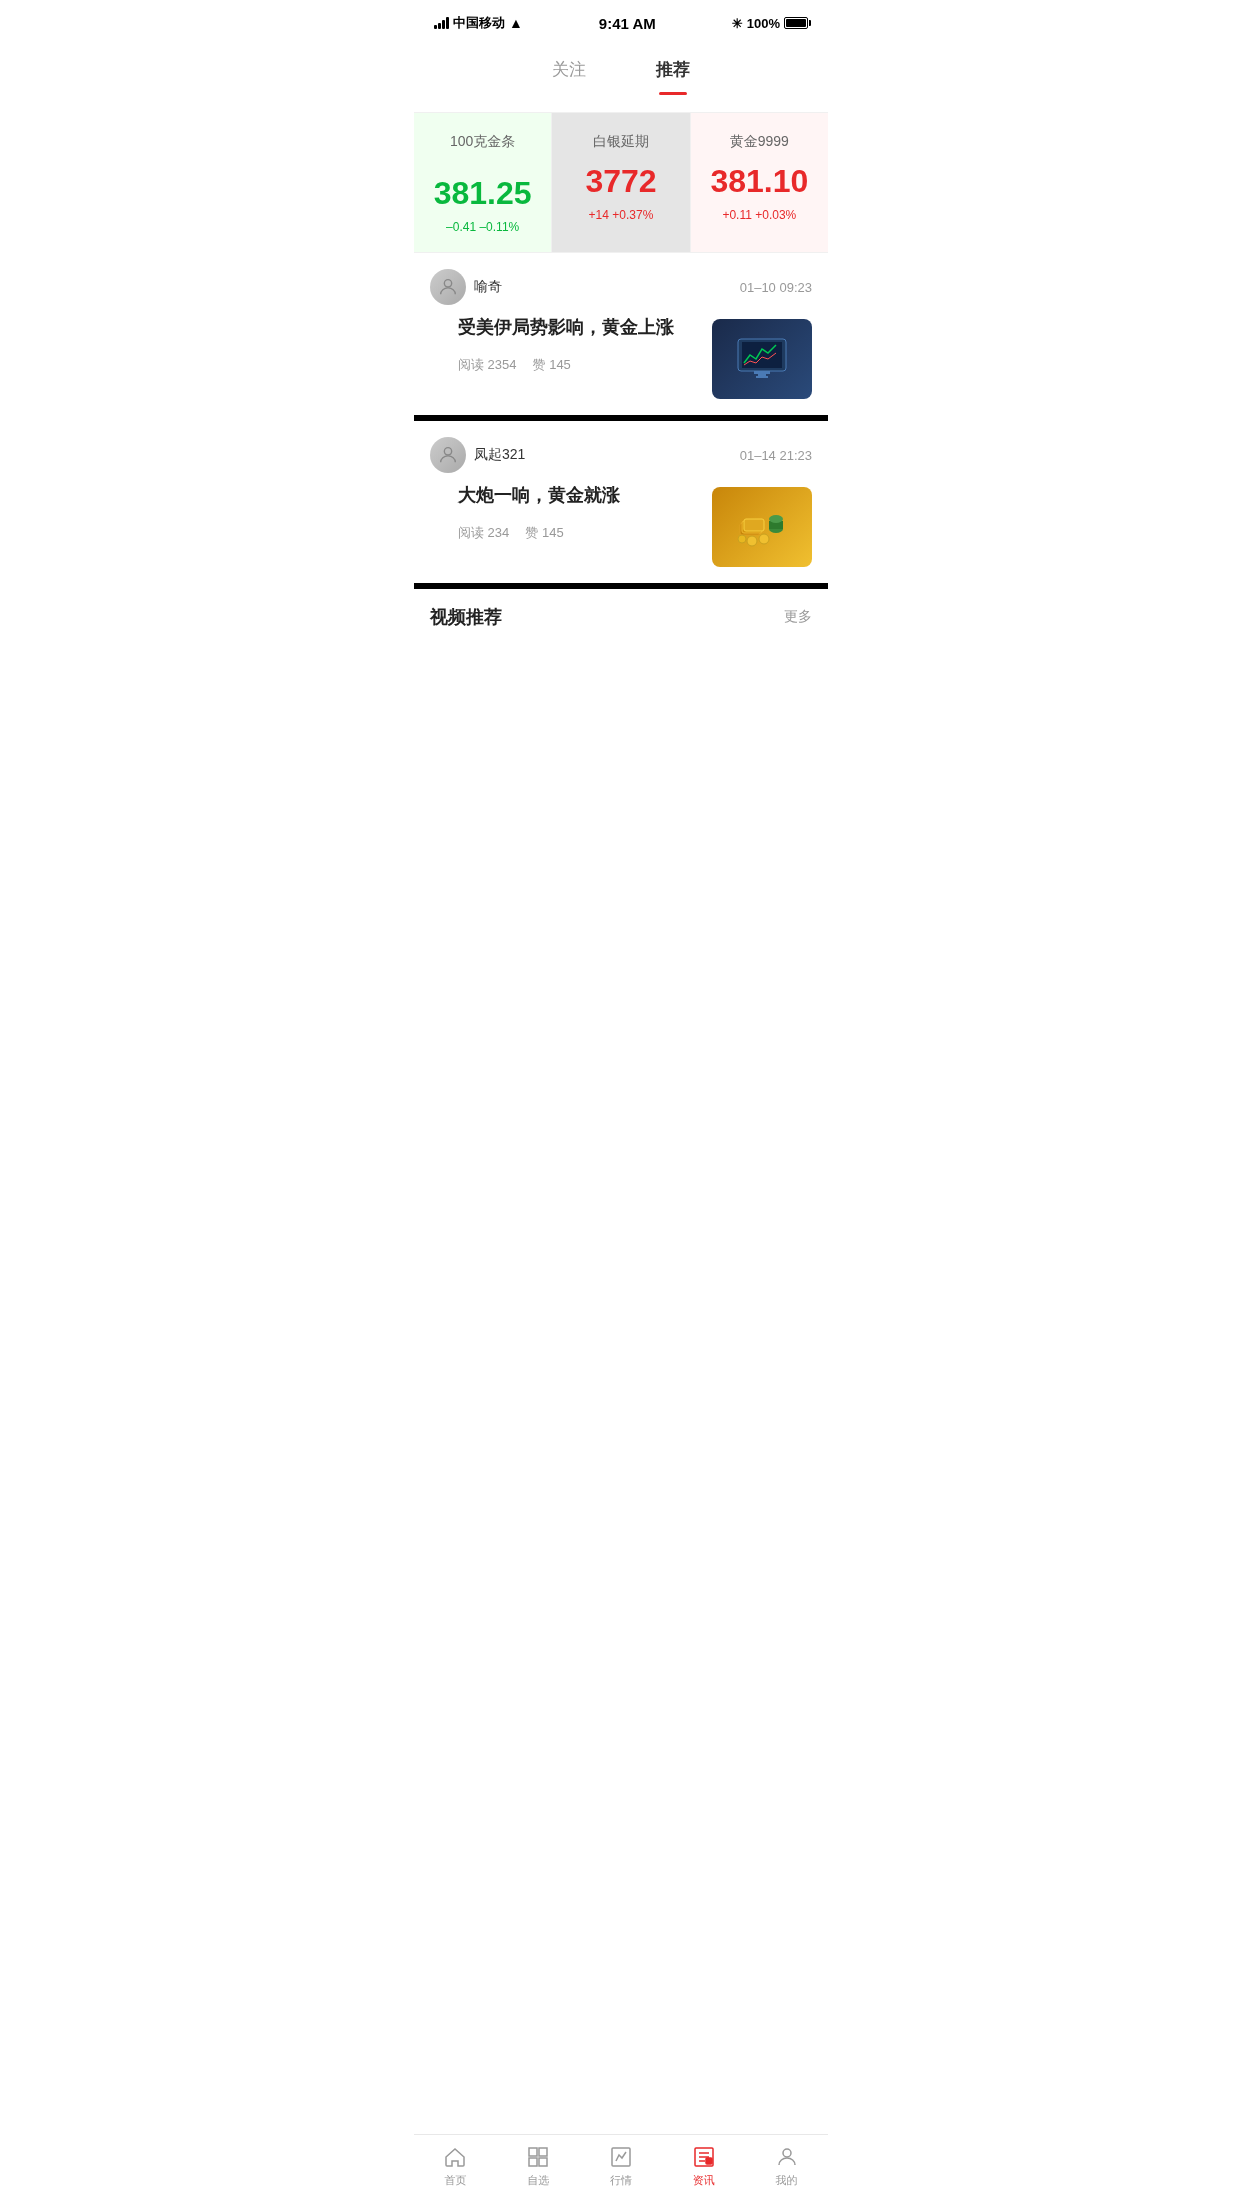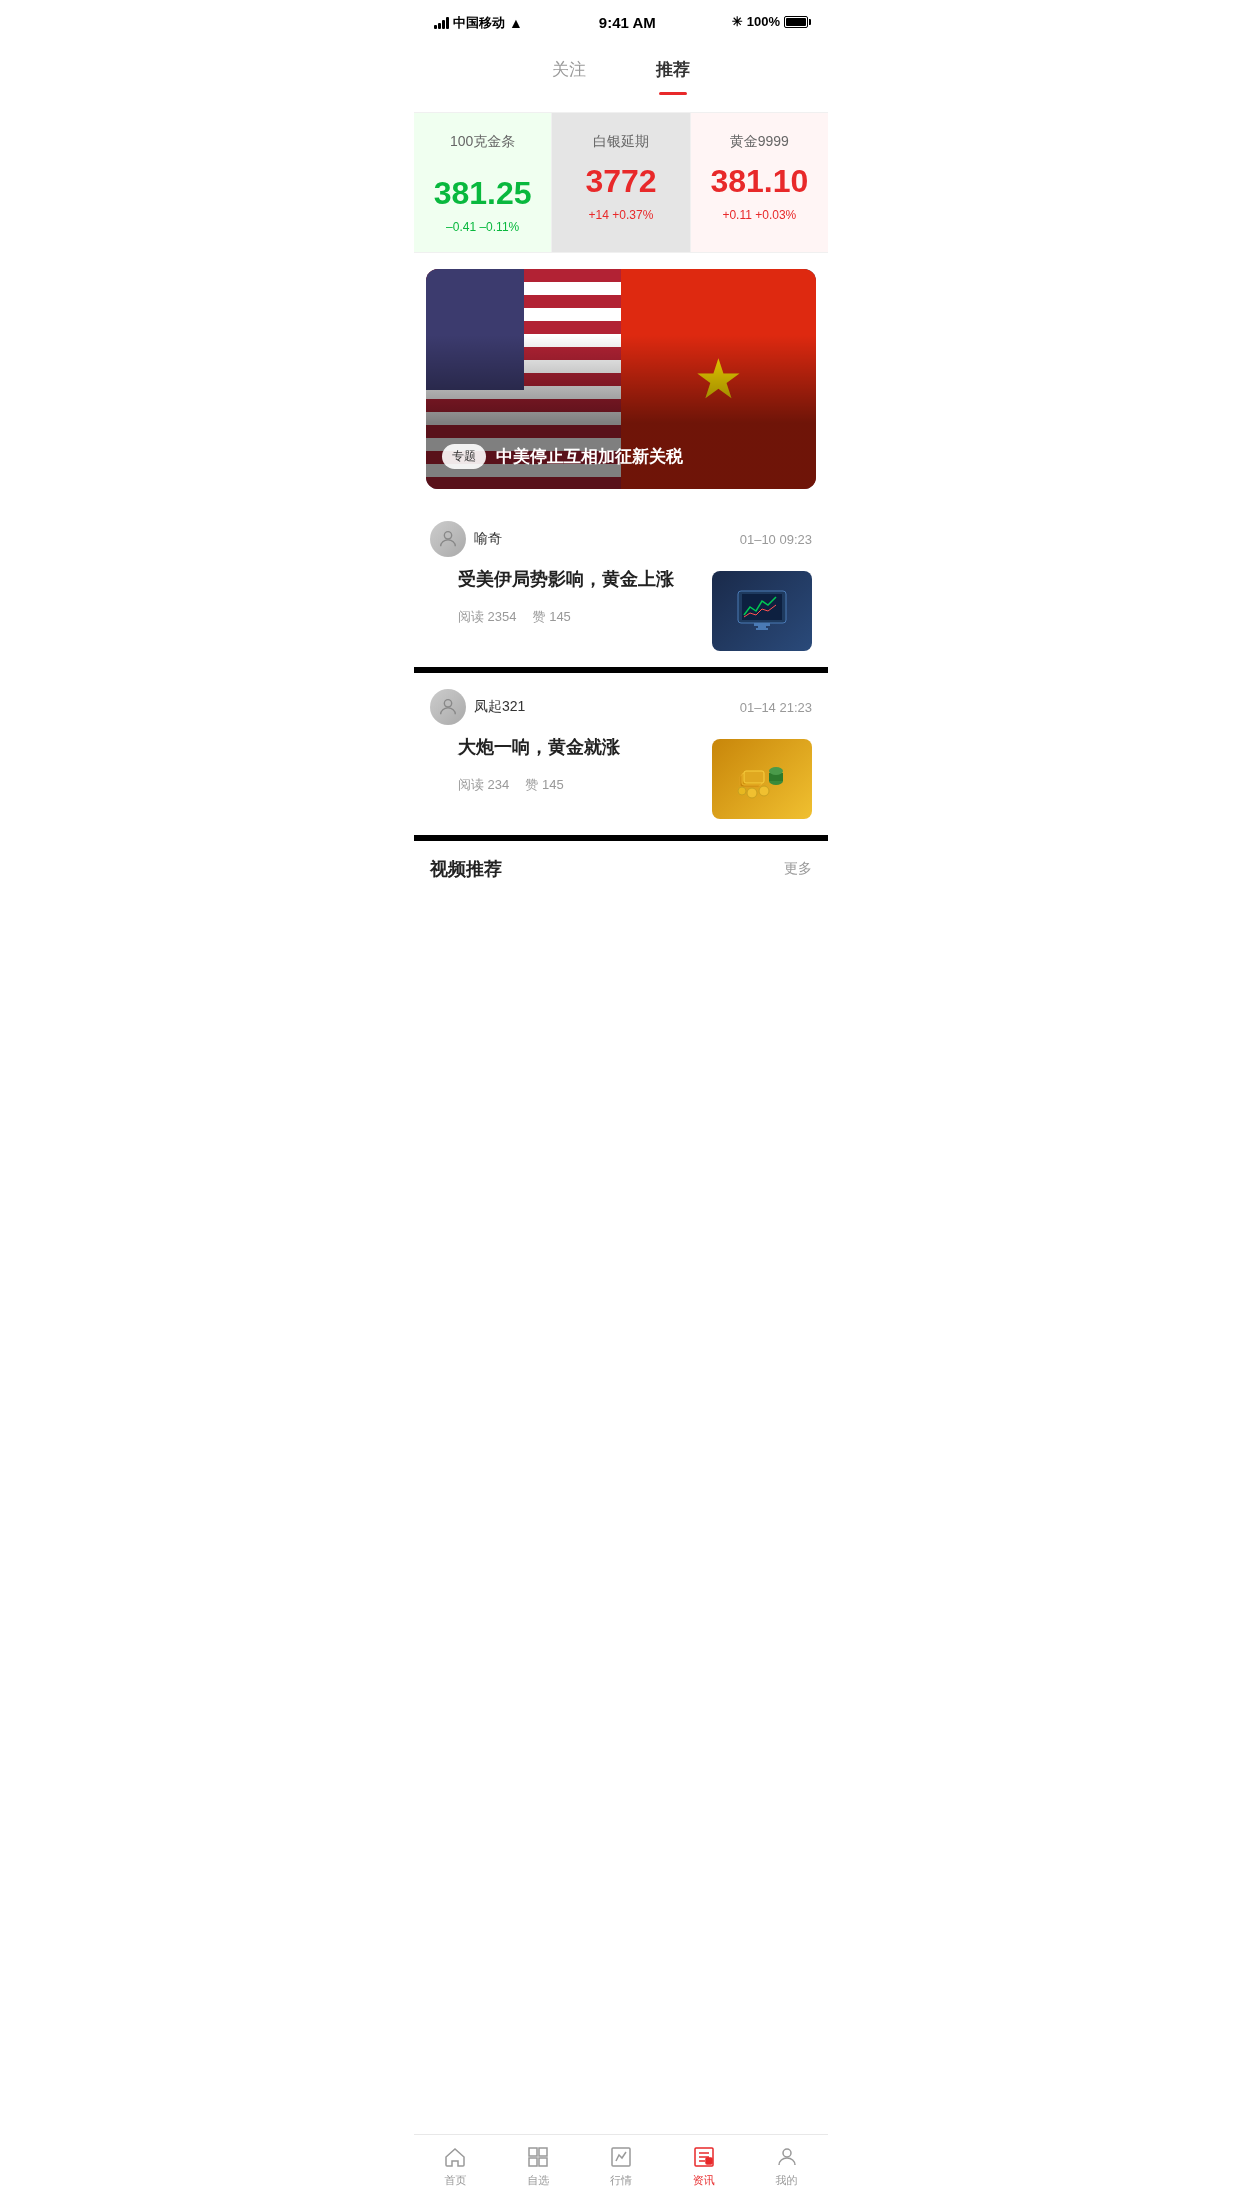--- a/index.html
+++ b/index.html
@@ -10,21 +10,21 @@
       background: #fff;
       width: 414px;
       margin: 0 auto;
       overflow-x: hidden;
     }
 
     
     .status-bar {
       display: flex;
       justify-content: space-between;
-      align-items: flex-start;
+      align-items: center;
       padding: 14px 20px 8px;
       font-size: 13px;
       font-weight: 600;
     }
     .status-left { display: flex; align-items: center; gap: 4px; font-size: 13px; }
     .status-center { font-size: 15px; font-weight: 600; }
     .status-right { display: flex; align-items: center; gap: 4px; font-size: 13px; }
     .signal-bars { display: flex; align-items: flex-end; gap: 1px; }
     .signal-bar { width: 3px; background: #000; border-radius: 1px; }
     .signal-bar:nth-child(1) { height: 4px; }
@@ -350,35 +350,20 @@
     </div>
     <div class="price-card pink-bg">
       <div class="card-title">黄金9999</div>
       <div class="card-price price-red">381.10</div>
       <div class="card-change change-red">
         <span>+0.11</span>&nbsp;<span>+0.03%</span>
       </div>
     </div>
   </div>
 
-  <div class="banner">
-    <div class="banner-flags">
-      <div class="flag-us">
-        <div class="flag-us-canton"></div>
-      </div>
-      <div class="flag-cn">
-        <span class="cn-star">★</span>
-      </div>
-    </div>
-    <div class="banner-overlay"></div>
-    <div class="banner-content">
-      <span class="banner-tag">专题</span>
-      <span class="banner-title">中美停止互相加征新关税</span>
-    </div>
-  </div>
 
   <div class="article-item">
     <div class="article-header">
       <div class="article-author">
         <div class="author-avatar">
           <div class="avatar-placeholder">
             <svg width="22" height="22" viewBox="0 0 24 24" fill="none" stroke="#888" stroke-width="1.5">
               <circle cx="12" cy="8" r="4"></circle>
                 <path d="M4 20c0-4 3.6-7 8-7s8 3 8 7"></path>
             </svg>

